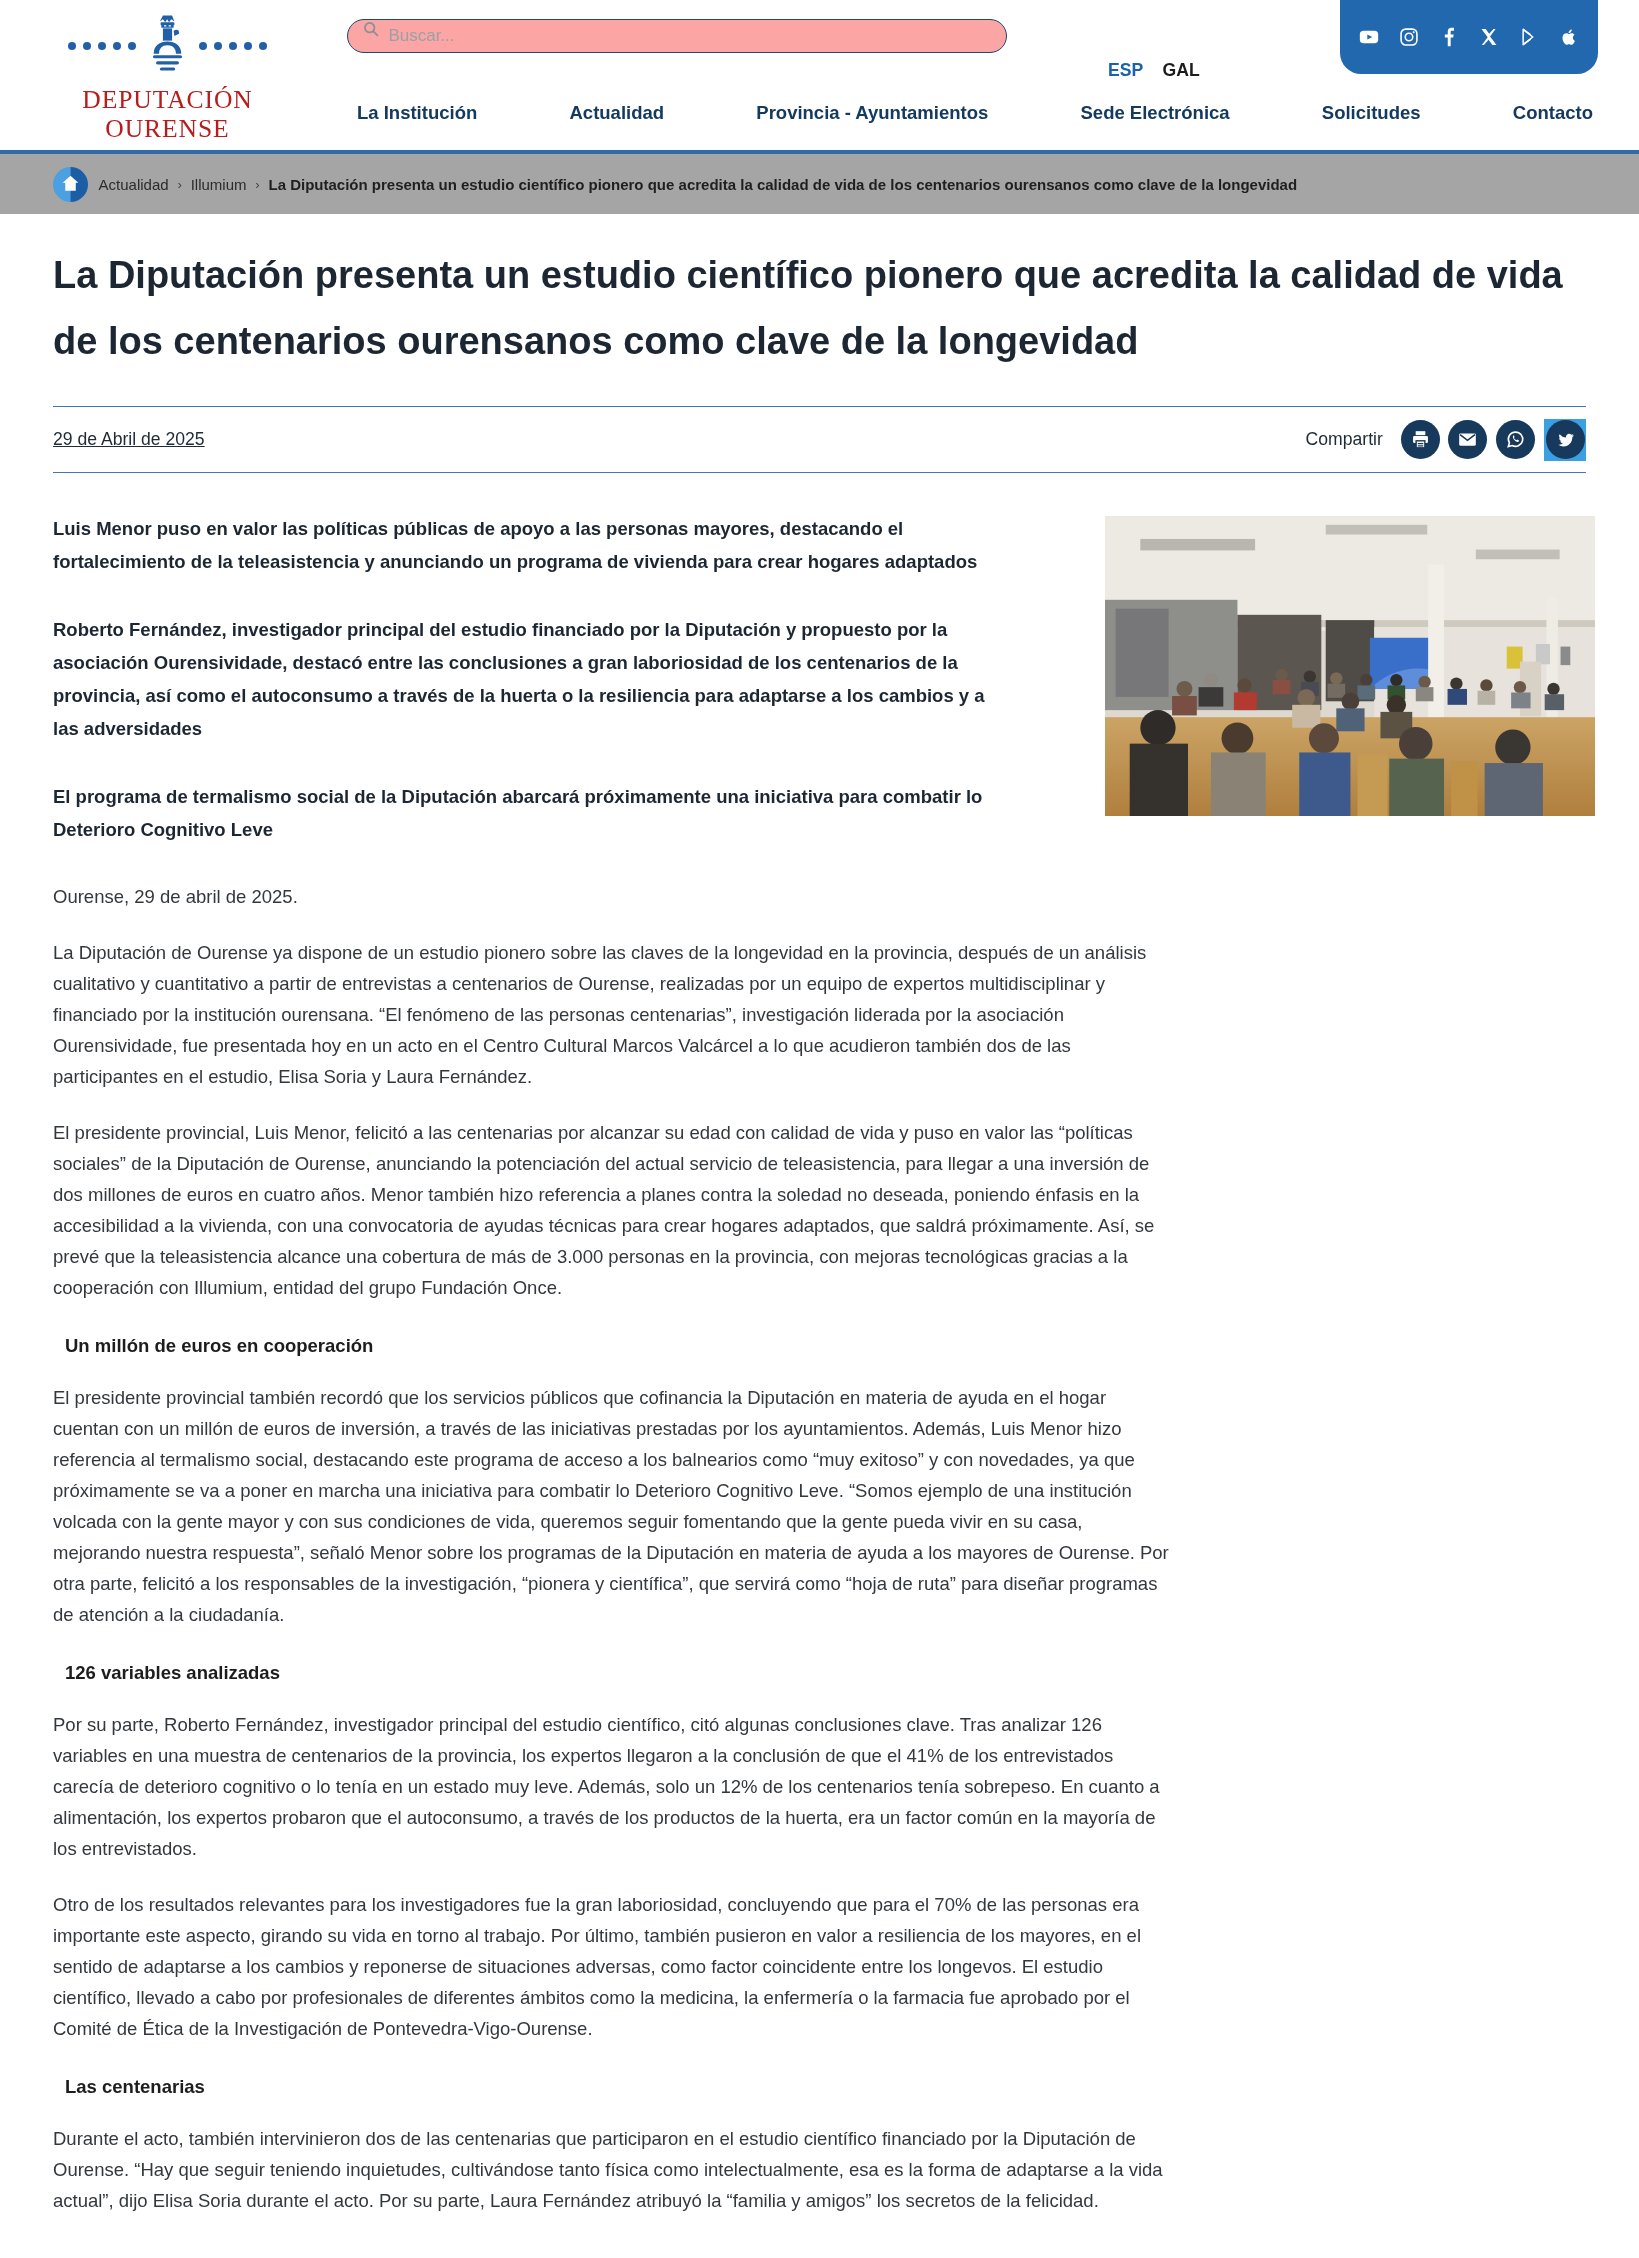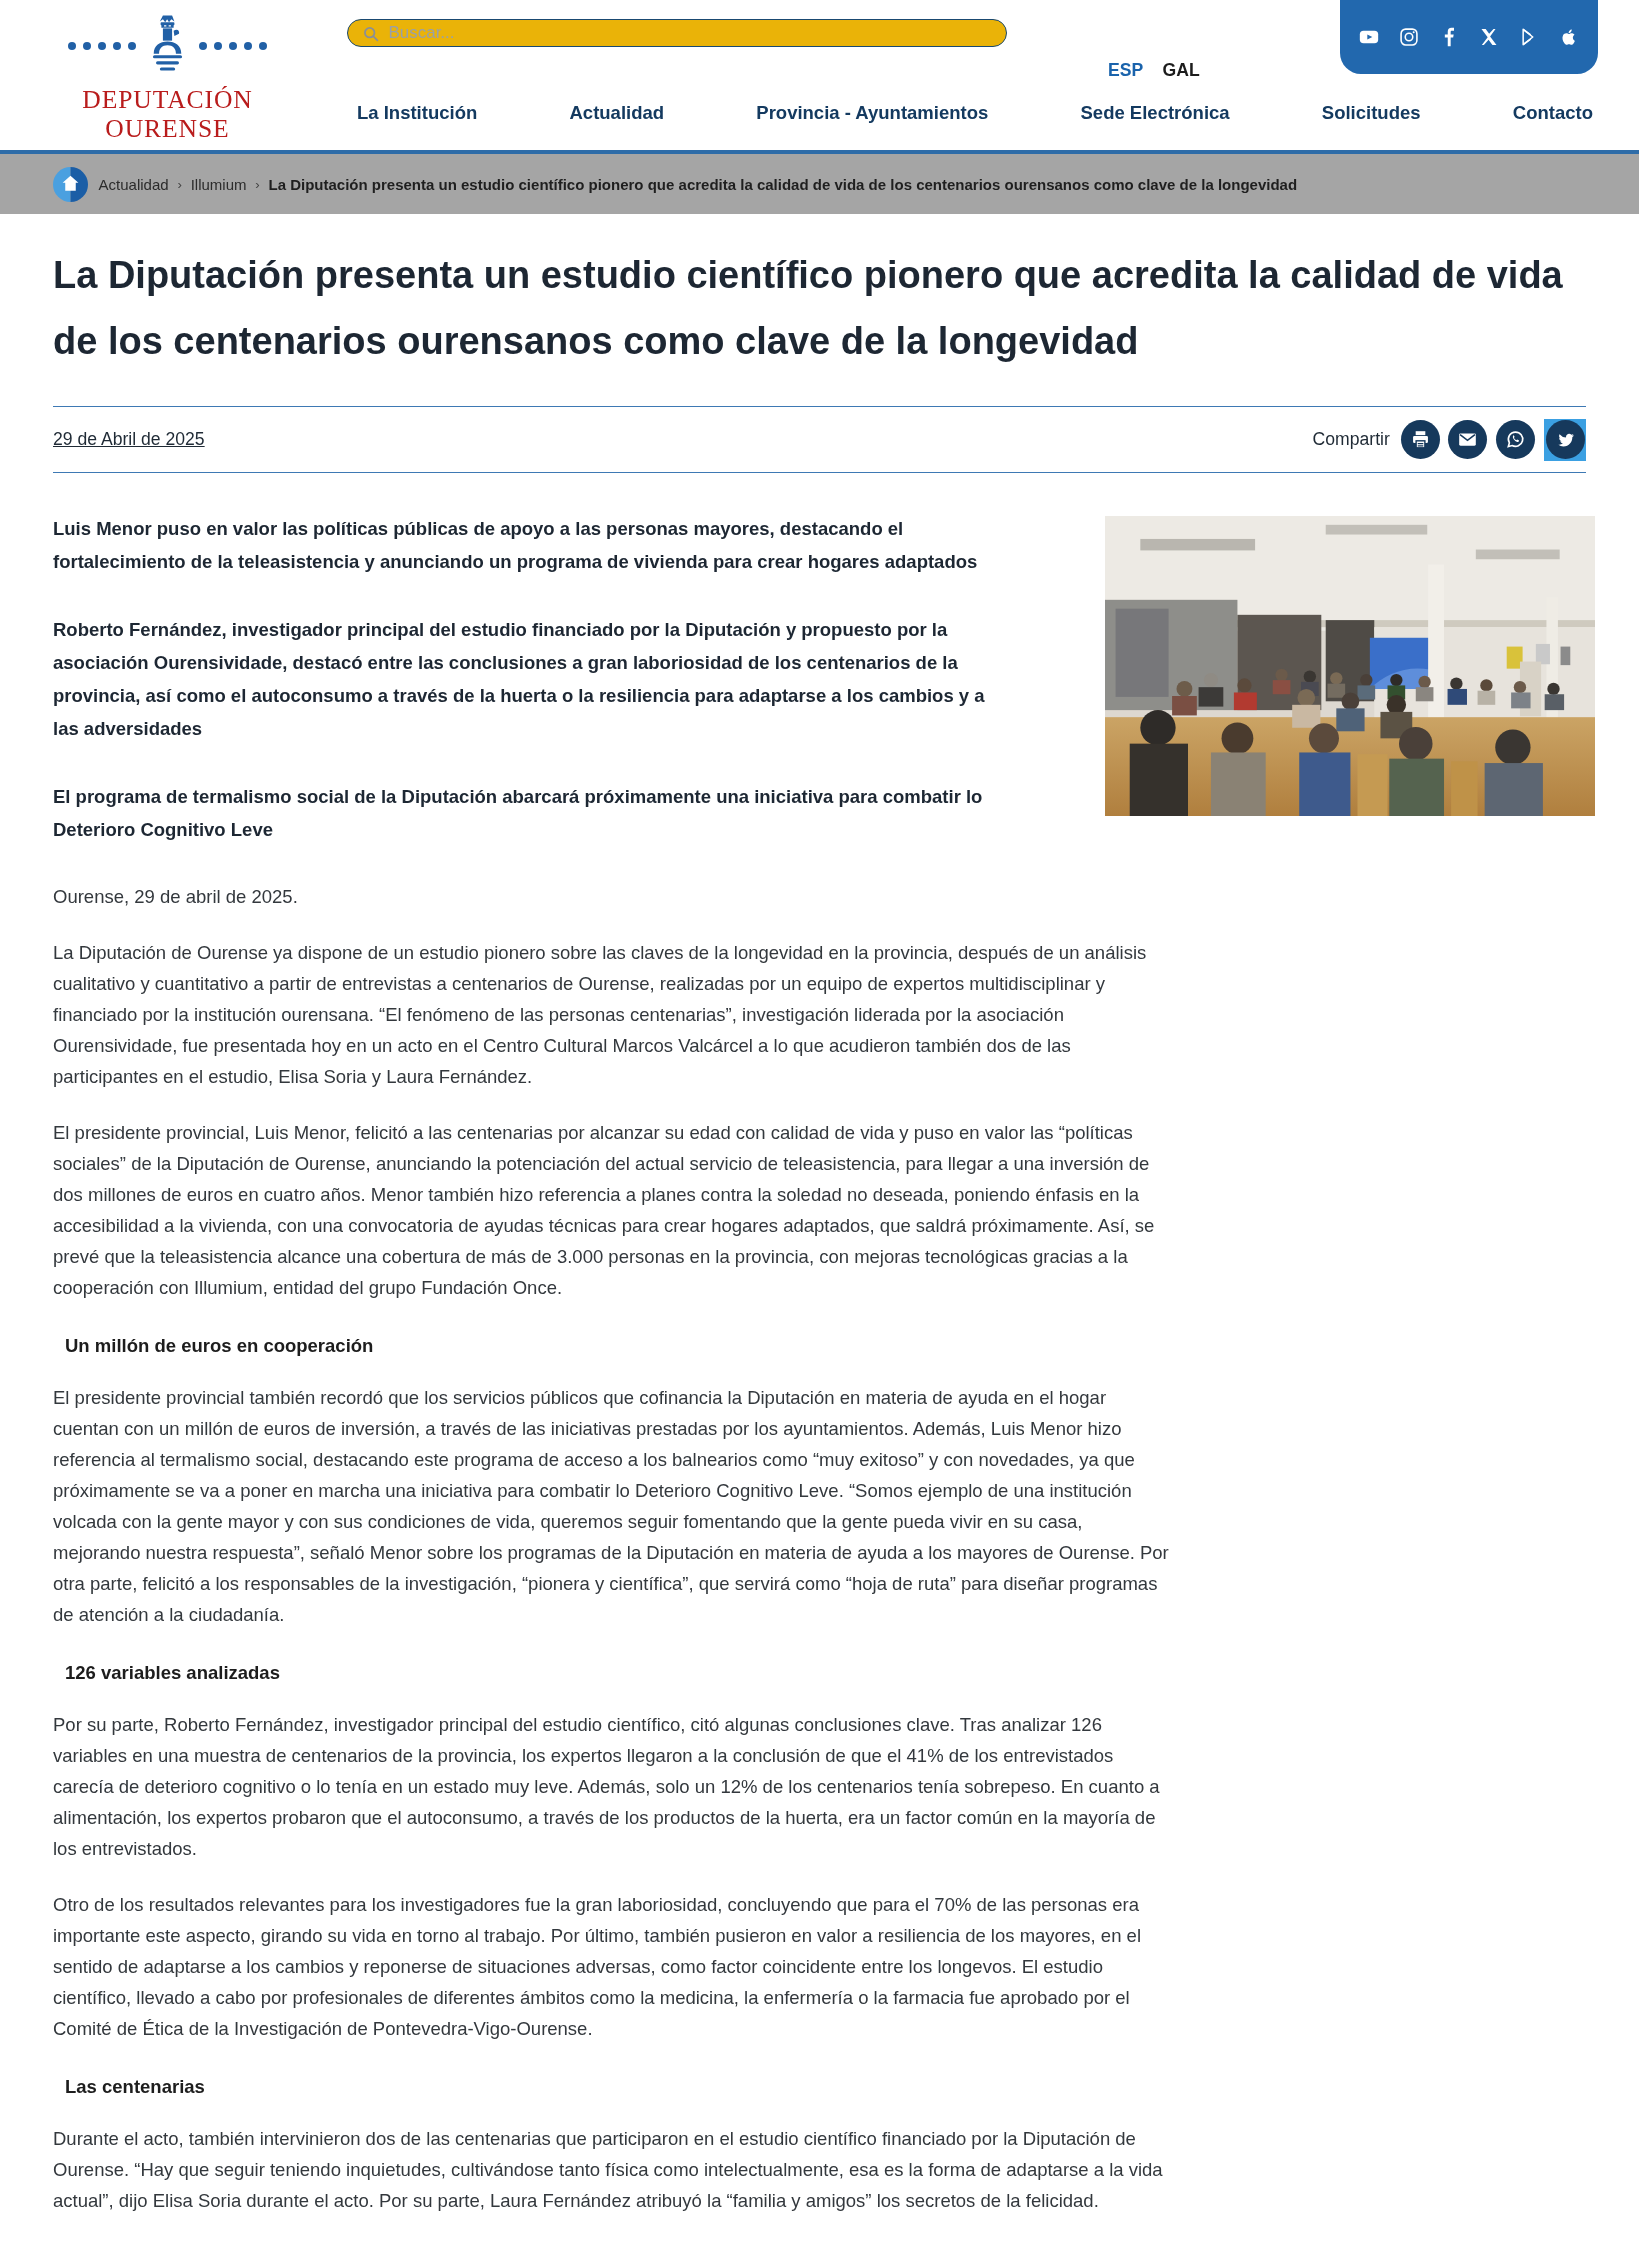--- a/index.html
+++ b/index.html
@@ -10,23 +10,23 @@
 
   
   header { position:relative; height:150px; background:#fff; flex:0 0 auto; }
   .logo { position:absolute; left:46px; top:5.3px; width:243px; text-align:center; color:#b91c1c; }
   .logo-mark { display:flex; align-items:center; justify-content:center; gap:7px; height:81px; }
   .dots { display:flex; gap:7px; }
   .dots i { width:8px; height:8px; border-radius:50%; background:#2160a6; display:block; }
   .crest { width:49px; height:76px; color:#2160a6; }
   .logo-text { font-family:"Liberation Serif", serif; font-size:25.6px; line-height:1.12; letter-spacing:0.9px; }
 
-  .search { position:absolute; left:347px; top:19.4px; width:660px; height:28px;
-            border:1.8px solid #1a4971; border-radius:19.4px; display:flex; align-items:center;
-            padding:0 14px; gap:8.8px; background:#eab308; }
+  .search { position:absolute; left:347px; top:19.4px; width:660px; height:34px;
+            border:1.8px solid #1a4971; border-radius:19.4px; display:flex; 
+            padding:0 14px; gap:8.8px; background:#fca5a5; }
   .search input { border:none; outline:none; flex:1; font-size:17px; font-family:inherit; color:#333; background:transparent; }
   .search input::placeholder { color:#9aa0a6; }
 
   .lang { position:absolute; left:1108px; top:25px; display:flex; gap:19.4px; font-size:17.6px; font-weight:bold;margin-top:35px; }
   .lang .esp { color:#1a63ac; }
   .lang .gal { color:#1c1c1c; }
 
   .social-box { position:absolute; right:41px; top:0; width:258px; height:74px; background:#2268ae;
                 border-radius:0 0 21px 21px; display:flex; align-items:center; justify-content:center; gap:20px;
                 color:#fff; --cut:#2268ae; }
@@ -44,21 +44,21 @@
   .crumb-last { font-weight:bold; color:#1f1f1f; }
 
   
   main { flex:1 1 auto; padding:0 53px; position:relative; }
   h1.title { margin-top:28px; max-width:1517px; font-size:38px; line-height:66px; font-weight:bold; color:#1d2733; }
   .rule { border-top:1.8px solid #3e79b4; margin-top:32px; }
   .rule2 { border-top:1.8px solid #3e79b4; }
   .meta-row { display:flex; align-items:center; height:65px; }
   .date { font-size:17.6px; color:#1f2a35;text-decoration:underline; }
   .share { margin-left:auto; display:flex; align-items:center; gap:8.8px; }
-  .share-label { font-size:17.6px; color:#1f2a35; margin-right:2px; }
+  .share-label { font-size:17.6px; color:#1f2a35; margin-right:9px; }
   .share-btn { width:39px; height:39px; border-radius:50%; background:#16395c; color:#fff;
                display:flex; align-items:center; justify-content:center; cursor:pointer; --cut:#16395c; }
   .share-btn svg { width:21px; height:21px; }
   .tw-wrap { width:42px; height:42px; background:#3ba0e2; display:flex; align-items:center; justify-content:center; cursor:pointer; }
 
   .article { position:relative; margin-top:39px; padding-bottom:53px; }
   .photo { position:absolute; top:3.5px; right:-8.8px; width:490px; height:300px; overflow:hidden; background:#ddd8d0; }
   .photo svg { width:100%; height:100%; display:block; }
   .article p.lead { max-width:944px; font-size:18.5px; line-height:33px; font-weight:bold; 
                     color:#1d2733; margin-bottom:35px; }

